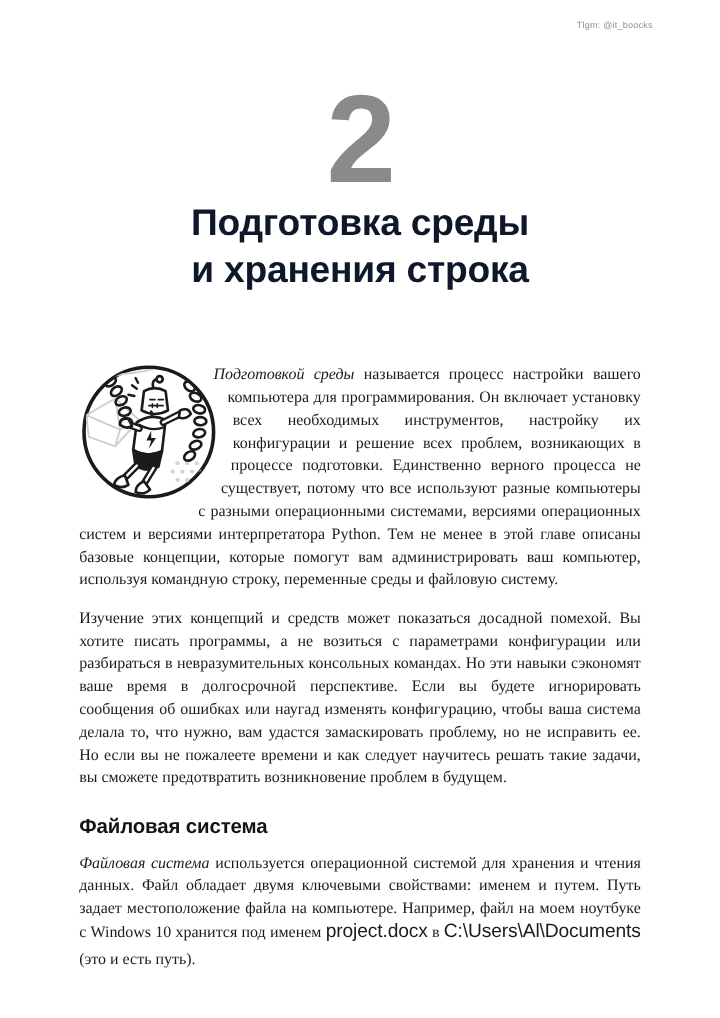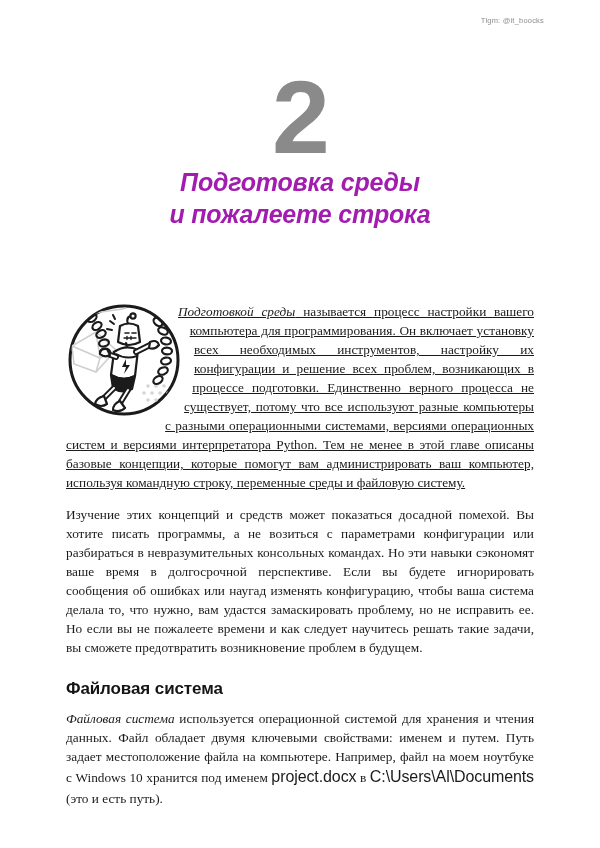--- a/index.html
+++ b/index.html
@@ -50,27 +50,26 @@
     line-height: 0.92;
     color: #8a8a8a;
     letter-spacing: -2px;
     margin: 0;
     padding: 0;
     user-select: none;
   }
   .chapter-title {
     font-family: "Liberation Sans", sans-serif;
     font-weight: bold;
-    font-size: 25px;
+    font-size: 31px;
     line-height: 1.28;
-    color: #a21caf;
+    color: #0f172a;
     letter-spacing: -0.2px;
     margin: 0;
     padding: 0;
-    font-style: italic;
   }
   .chapter-title .tline {
     display: block;
   }
 
   
   .content {
     position: absolute;
     left: 66px;
     top: 302px;
@@ -88,21 +87,21 @@
 
   p.body {
     margin: 0 0 12px 0;
     font-size: 13.3px;
     line-height: 1.43;
     text-align: justify;
     text-justify: inter-word;
     color: #1b1b1b;
     hyphens: manual;
   }
-  p.body.first { margin-bottom: 13px; text-decoration: underline; }
+  p.body.first { margin-bottom: 13px; }
 
   .i { font-style: italic; }
   .code {
     font-family: "Liberation Sans", sans-serif;
     font-size: 16px;
     letter-spacing: -0.1px;
   }
 
   h2.section {
     font-family: "Liberation Sans", sans-serif;
@@ -118,21 +117,21 @@
 <body>
 
 <div class="page">
 
   <div class="watermark">Tlgm: @it_boocks</div>
 
   <div class="opener">
     <div class="chapter-number">2</div>
     <h1 class="chapter-title">
       <span class="tline">Подготовка среды</span>
-      <span class="tline">и пожалеете строка</span>
+      <span class="tline">и хранения строка</span>
     </h1>
   </div>
 
   <div class="content">
 
     <div class="figure">
       <svg viewBox="0 0 116 116" width="116" height="116" aria-hidden="true">
         <defs>
           <clipPath id="circClip">
               <circle cx="58" cy="58" r="54"></circle>

